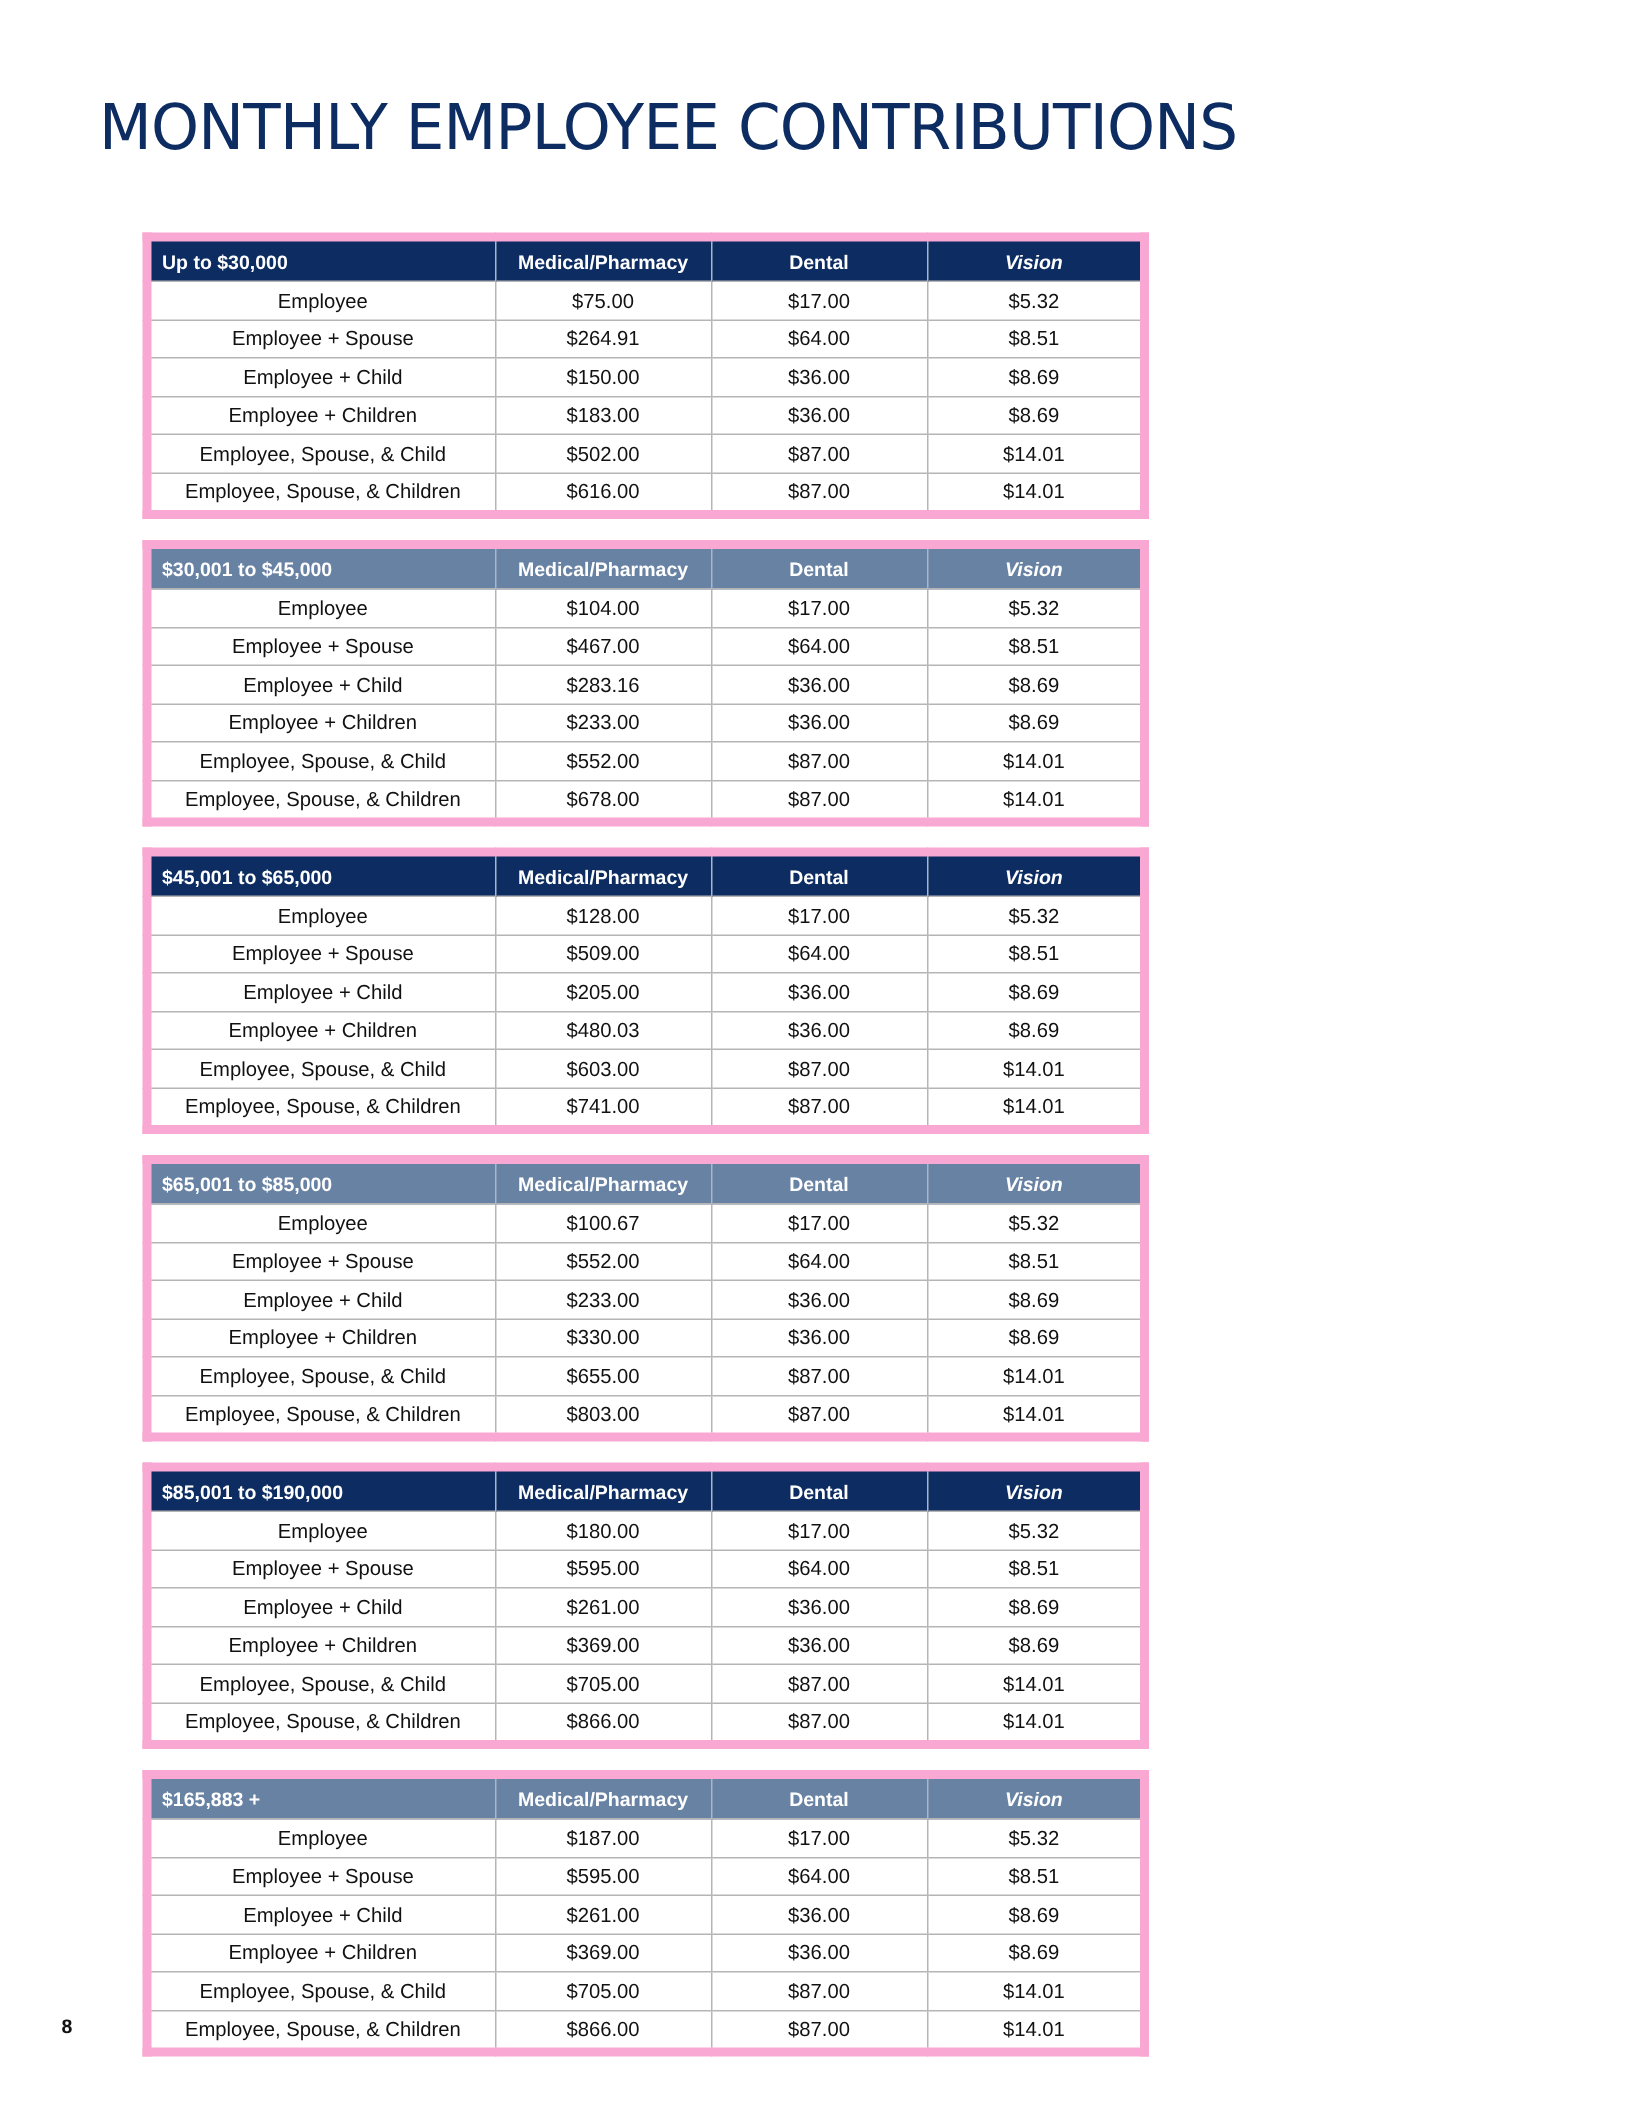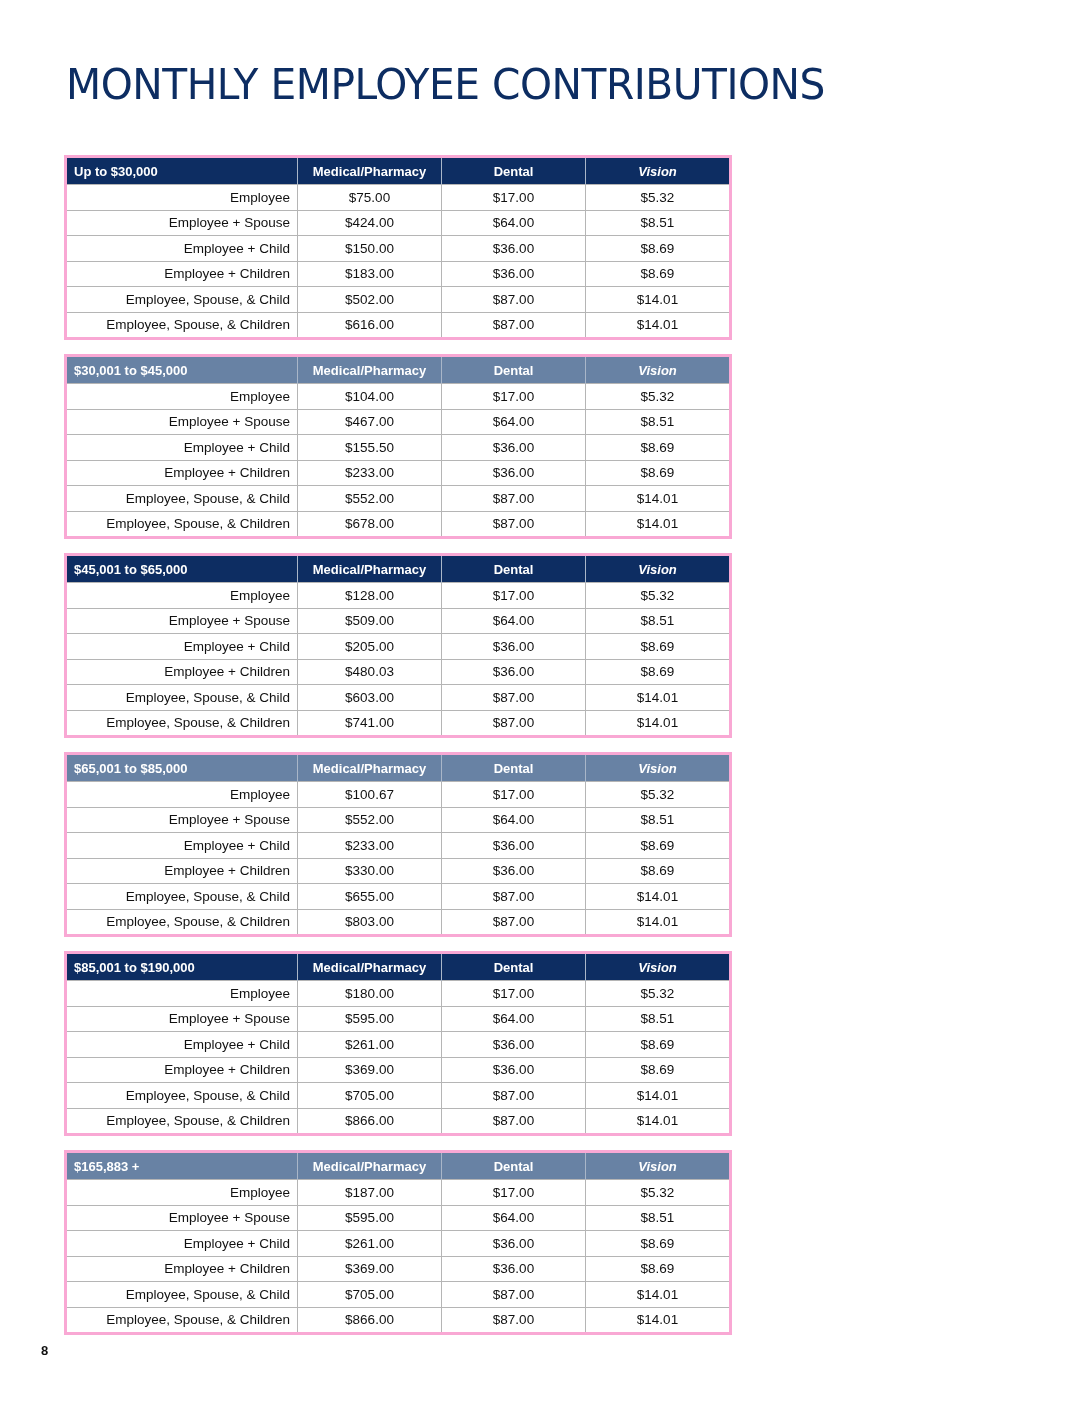--- a/index.html
+++ b/index.html
@@ -16,22 +16,22 @@
     table.rates col.c2 { width: 144px; }
     table.rates col.c3 { width: 145px; }
     table.rates th { height: 26px; padding: 0 7px; font-size: 13px; font-weight: bold; color: #ffffff;
                      border-right: 1px solid #a9b6c8; white-space: nowrap; }
     table.rates th:first-child { text-align: left; }
     table.rates th:last-child { border-right: none; font-style: italic; }
     table.rates.dark th { background: #0d2d62; }
     table.rates.light th { background: #6882a4; }
     table.rates td { height: 24.5px; padding: 0 7px; font-size: 13.5px; color: #111;
                      border: 1px solid #b5b5b5; text-align: center; white-space: nowrap; }
-    table.rates td:first-child { text-align: right; }
-    table.rates { border: 3px solid #f9a8d4; }
+    table.rates td:first-child { text-align: center; }
+    table.rates { border: 6px solid #f9a8d4; margin-left: 31px; }
     .page-number { position: absolute; left: 41px; top: 1343px; font-size: 13px; font-weight: bold; color: #111; }
   </style>
 </head>
 <body>
 
 <h1 class="title">MONTHLY EMPLOYEE CONTRIBUTIONS</h1>
 
 <div class="tables">
   <table class="rates dark">
     <colgroup>
@@ -51,21 +51,21 @@
     <tbody>
   <tr>
     <td>Employee</td>
     <td>$75.00</td>
     <td>$17.00</td>
     <td>$5.32</td>
   </tr>
 
   <tr>
     <td>Employee + Spouse</td>
-    <td>$424.00</td>
+    <td>$264.91</td>
     <td>$64.00</td>
     <td>$8.51</td>
   </tr>
 
   <tr>
     <td>Employee + Child</td>
     <td>$150.00</td>
     <td>$36.00</td>
     <td>$8.69</td>
   </tr>
@@ -118,21 +118,21 @@
 
   <tr>
     <td>Employee + Spouse</td>
     <td>$467.00</td>
     <td>$64.00</td>
     <td>$8.51</td>
   </tr>
 
   <tr>
     <td>Employee + Child</td>
-    <td>$155.50</td>
+    <td>$283.16</td>
     <td>$36.00</td>
     <td>$8.69</td>
   </tr>
 
   <tr>
     <td>Employee + Children</td>
     <td>$233.00</td>
     <td>$36.00</td>
     <td>$8.69</td>
   </tr>

